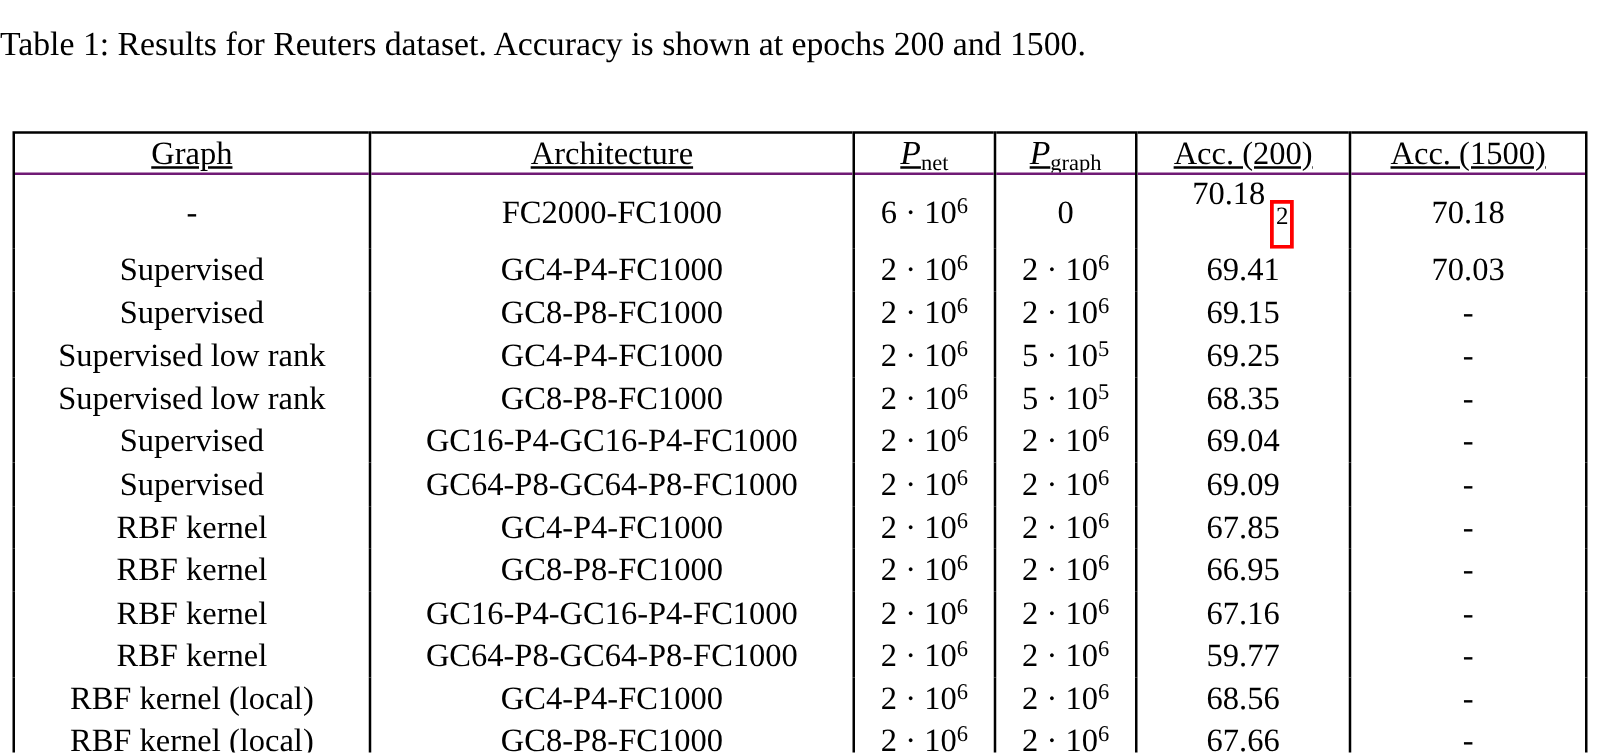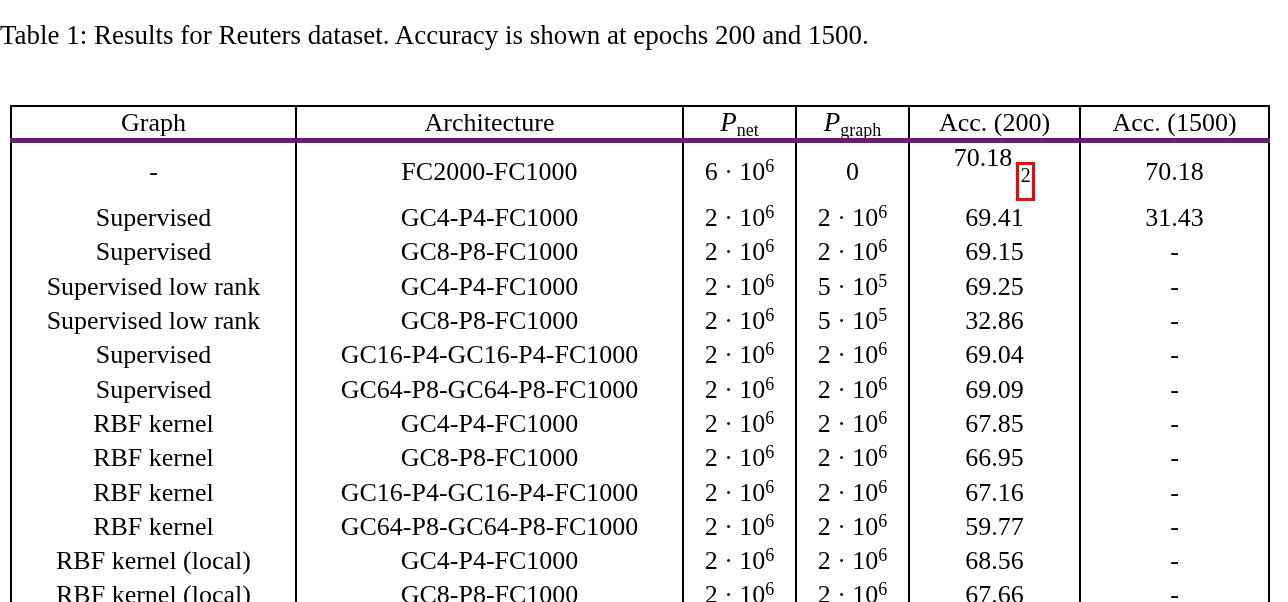--- a/index.html
+++ b/index.html
@@ -36,21 +36,22 @@
     text-align: center;
     vertical-align: middle;
     font-weight: normal;
     font-size: 26px;
     padding: 0;
     overflow: hidden;
     white-space: nowrap;
   }
   table.results thead tr {
     height: 33px;
-    border-bottom: 5px solid #701a75;
+    border-bottom: 2px solid #701a75;
+    text-decoration: underline;
   }
   table.results tbody tr { height: 34.3px; }
   th.c0, td.c0 { width: 283px; }
   th.c1, td.c1 { width: 385px; }
   th.c2, td.c2 { width: 111px; }
   th.c3, td.c3 { width: 111px; }
   th.c4, td.c4 { width: 169px; }
   th.c5, td.c5 { width: 187px; border-radius: 12px; }
   sup { font-size: 18px; line-height: 0; vertical-align: 8px; }
   sub { font-size: 18px; line-height: 0; vertical-align: -5px; font-style: normal; margin-top: 20px; }
@@ -93,21 +94,21 @@
         <td class="c3">0</td>
         <td class="c4">70.18<span class="footnote-box" style="border-color: rgb(255, 0, 0);">2</span></td>
         <td class="c5">70.18</td>
       </tr>
       <tr>
         <td class="c0">Supervised</td>
         <td class="c1">GC4-P4-FC1000</td>
         <td class="c2">2 · 10<sup>6</sup></td>
         <td class="c3">2 · 10<sup>6</sup></td>
         <td class="c4">69.41</td>
-        <td class="c5">31.43</td>
+        <td class="c5">70.03</td>
       </tr>
       <tr>
         <td class="c0">Supervised</td>
         <td class="c1">GC8-P8-FC1000</td>
         <td class="c2">2 · 10<sup>6</sup></td>
         <td class="c3">2 · 10<sup>6</sup></td>
         <td class="c4">69.15</td>
         <td class="c5">-</td>
       </tr>
       <tr>
@@ -116,21 +117,21 @@
         <td class="c2">2 · 10<sup>6</sup></td>
         <td class="c3">5 · 10<sup>5</sup></td>
         <td class="c4">69.25</td>
         <td class="c5">-</td>
       </tr>
       <tr>
         <td class="c0">Supervised low rank</td>
         <td class="c1">GC8-P8-FC1000</td>
         <td class="c2">2 · 10<sup>6</sup></td>
         <td class="c3">5 · 10<sup>5</sup></td>
-        <td class="c4">32.86</td>
+        <td class="c4">68.35</td>
         <td class="c5">-</td>
       </tr>
       <tr>
         <td class="c0">Supervised</td>
         <td class="c1">GC16-P4-GC16-P4-FC1000</td>
         <td class="c2">2 · 10<sup>6</sup></td>
         <td class="c3">2 · 10<sup>6</sup></td>
         <td class="c4">69.04</td>
         <td class="c5">-</td>
       </tr>

